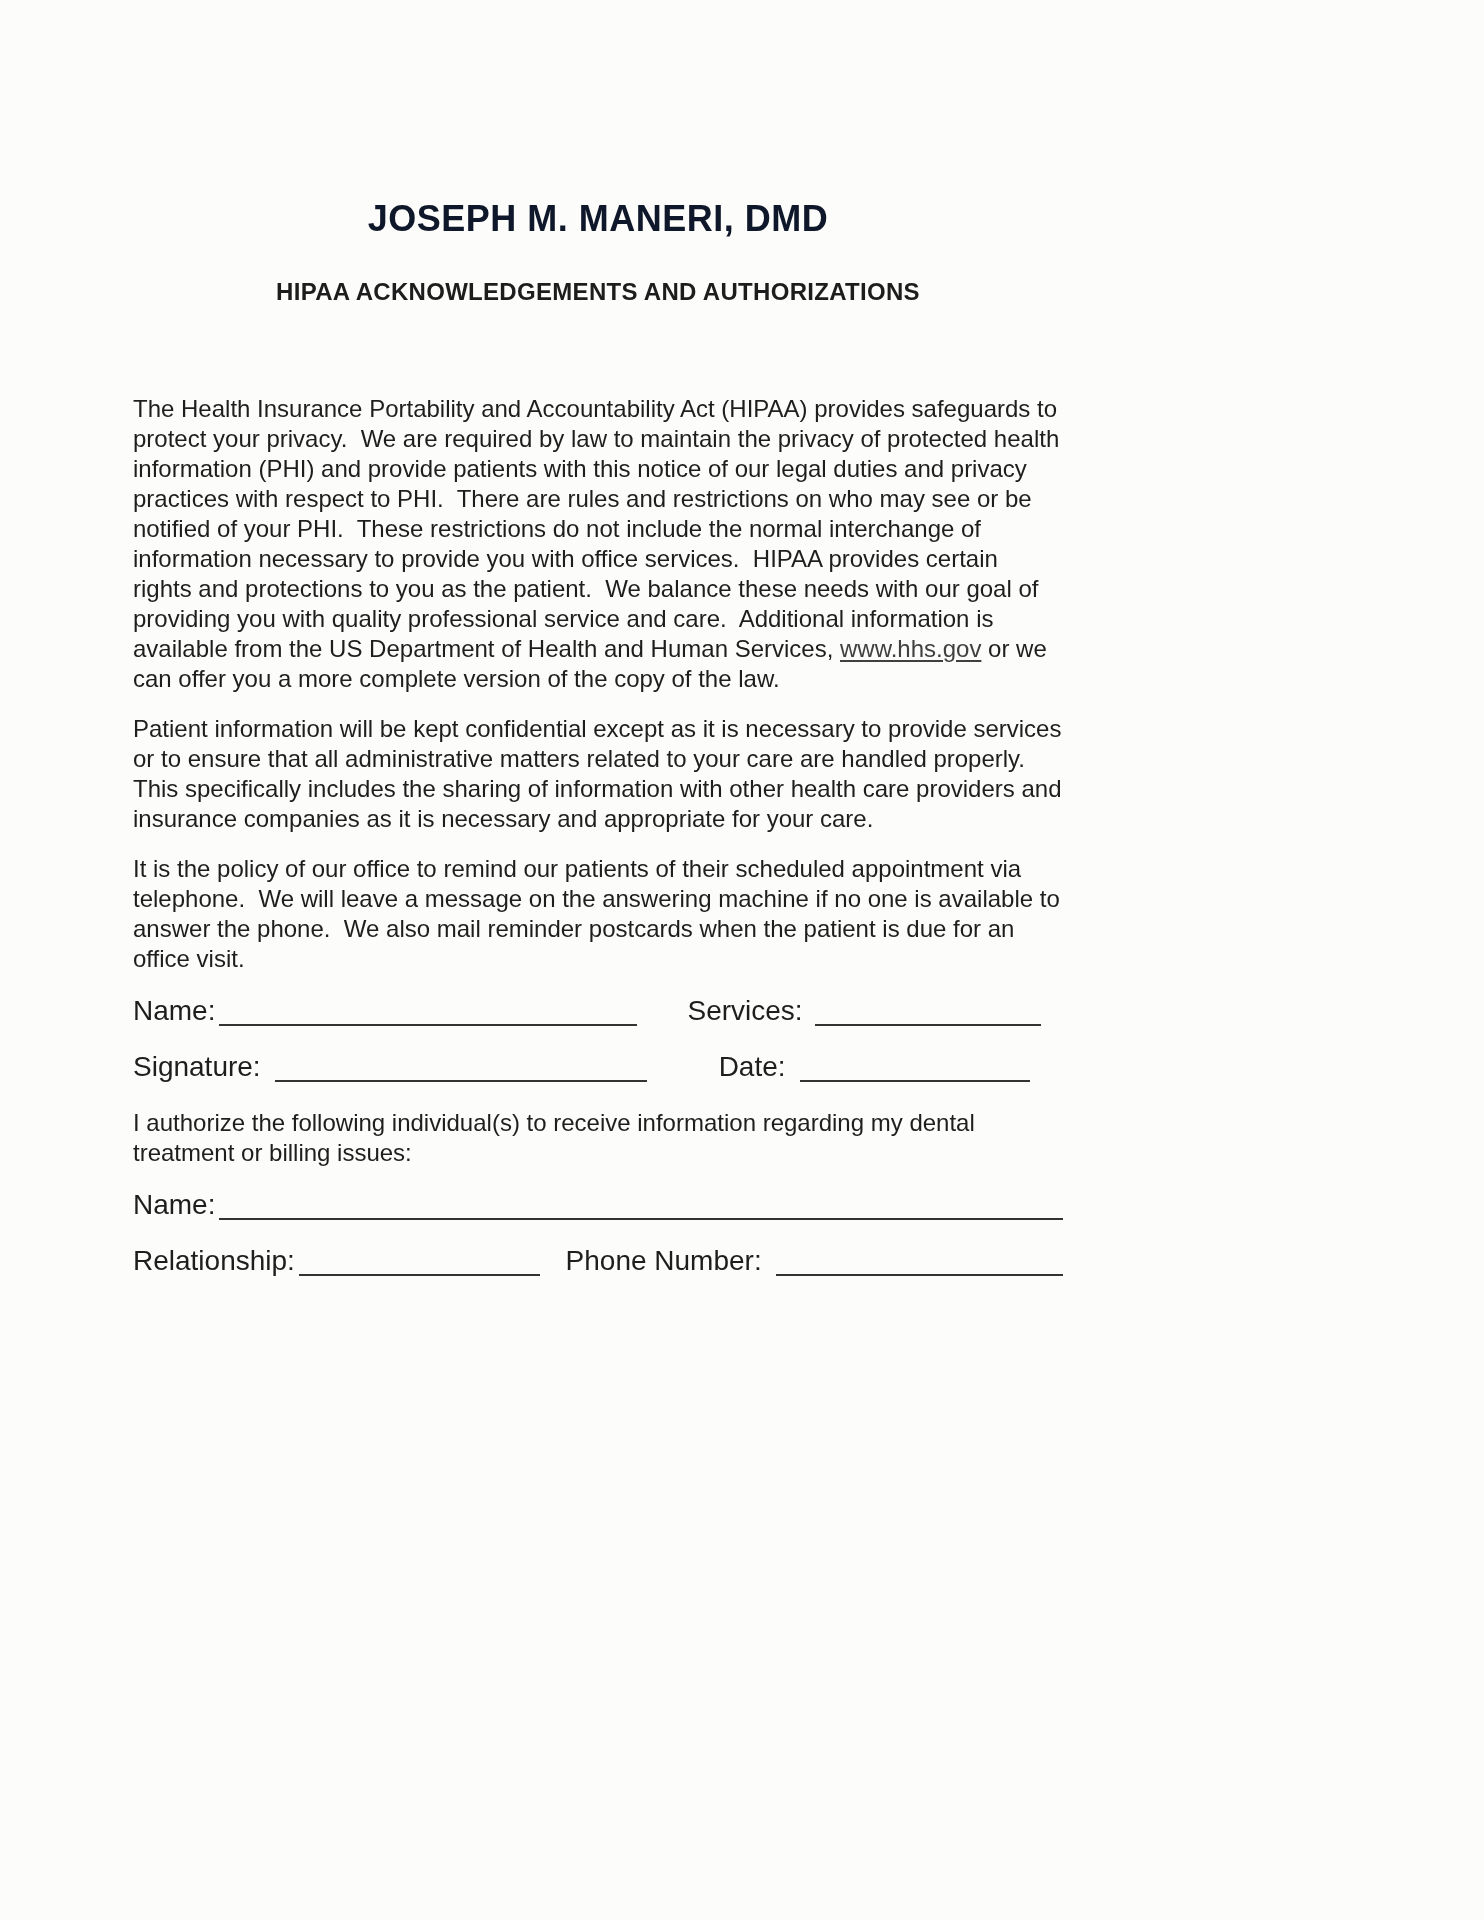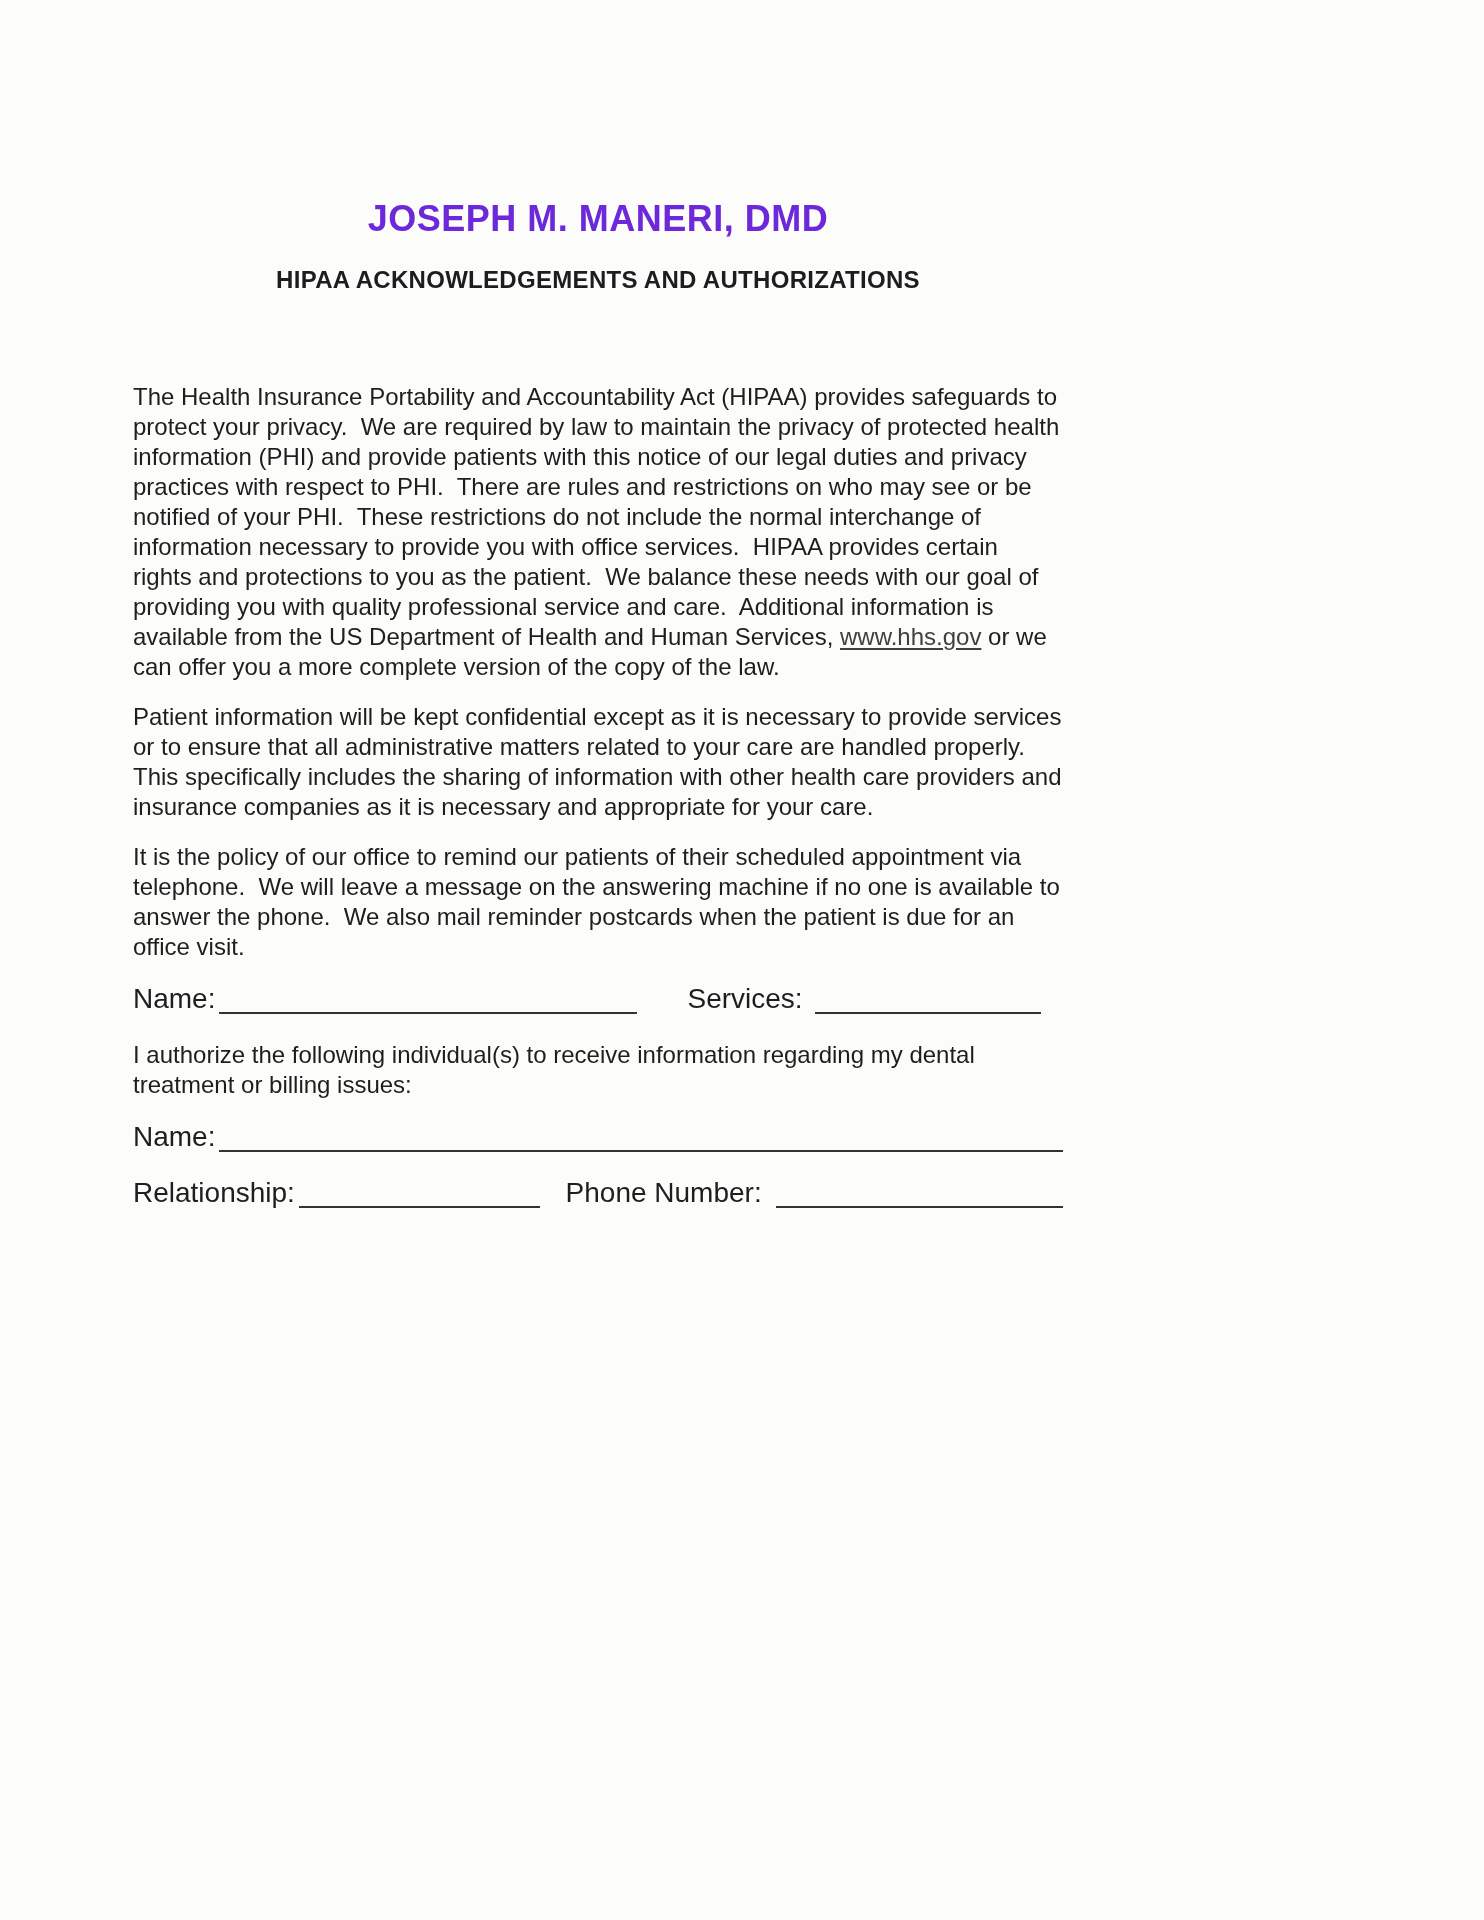--- a/index.html
+++ b/index.html
@@ -22,22 +22,22 @@
     position: absolute;
     left: 133px;
     top: 198px;
     width: 930px;
   }
   .doc-title {
     font-size: 36px;
     font-weight: bold;
     text-align: center;
     letter-spacing: 0.5px;
-    color: #6d28d9;
-    margin-bottom: 26px;
+    color: #0f172a;
+    margin-bottom: 38px;
   }
   .doc-subtitle {
     font-size: 24px;
     font-weight: bold;
     text-align: center;
     letter-spacing: 0.3px;
     color: #1d1d1d;
     margin-bottom: 88px;
   }
   .para {
@@ -88,20 +88,26 @@
     <p class="para">It is the policy of our office to remind our patients of their scheduled appointment via telephone.  We will leave a message on the answering machine if no one is available to answer the phone.  We also mail reminder postcards when the patient is due for an office visit.</p>
 
 
     <div class="form-row first-form-row">
       <span class="label">Name:</span>
       <span class="blank-line" style="width:418px; margin-left:4px;"></span>
       <span class="label" style="margin-left:50px;">Services:</span>
       <span class="blank-line" style="width:226px; margin-left:12px;"></span>
     </div>
 
+    <div class="form-row">
+      <span class="label">Signature:</span>
+      <span class="blank-line" style="width:372px; margin-left:14px;"></span>
+      <span class="label" style="margin-left:72px;">Date:</span>
+      <span class="blank-line" style="width:230px; margin-left:14px;"></span>
+    </div>
 
     <p class="para auth-para">I authorize the following individual(s) to receive information regarding my dental treatment or billing issues:</p>
 
     <div class="form-row first-form-row">
       <span class="label">Name:</span>
       <span class="blank-line" style="flex:1; margin-left:4px;"></span>
     </div>
 
     <div class="form-row">
       <span class="label">Relationship:</span>

